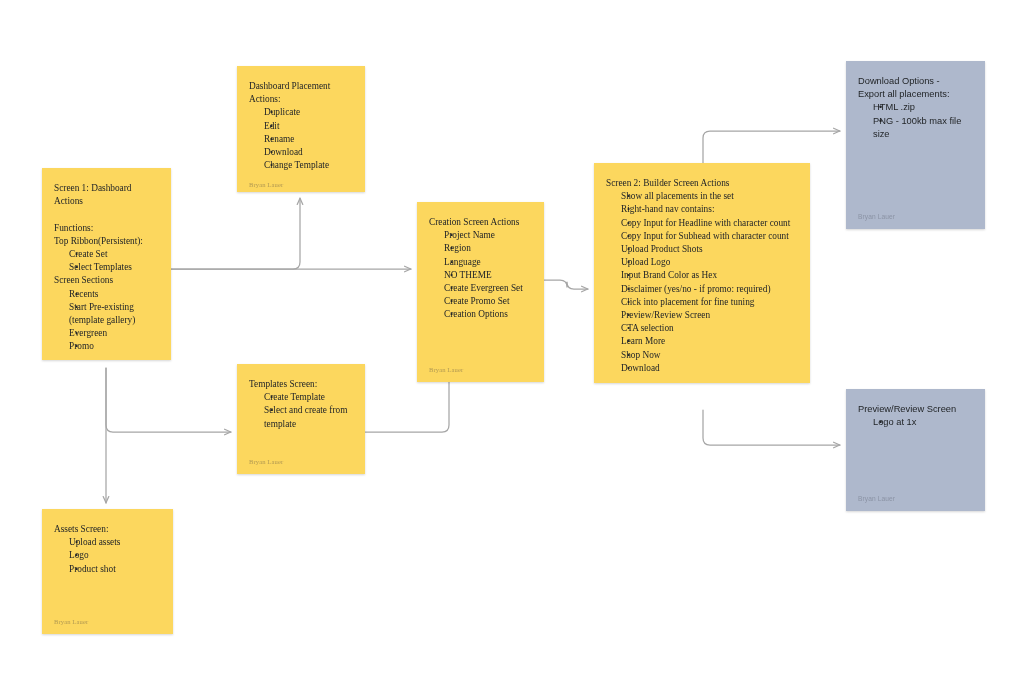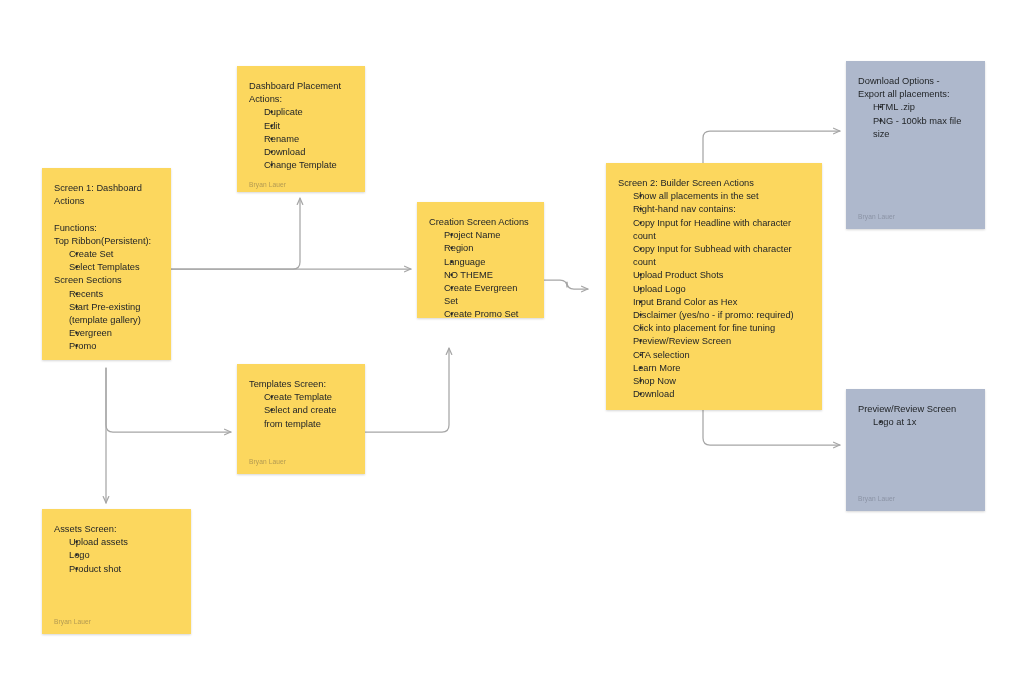--- a/index.html
+++ b/index.html
@@ -34,21 +34,21 @@
     box-sizing: border-box;
     padding: 14px 12px 8px 12px;
     font-size: 9.3px;
     line-height: 13.2px;
     color: #222528;
     box-shadow: 0 1px 2px rgba(0,0,0,0.16);
     overflow: hidden;
     display: flex;
     flex-direction: column;
   }
-  .note.yellow { background: #fcd75e; }
+  .note.yellow { background: #fcd75e; font-family: Liberation Serif, serif; }
   .note.blue   { background: #aeb8cc; }
 
   .note-body { flex: 1 1 auto; }
   .note-title {
     margin: 0 0 0 0;
     font-size: 9.3px;
     line-height: 13.2px;
     font-weight: 400;
     color: #222528;
     white-space: pre-line;
@@ -96,23 +96,23 @@
     line-height: 9px;
     color: #b39a52;
     letter-spacing: 0.1px;
   }
   .note.blue .author { color: #8b93a5; }
 
   
   #note-dashboard-actions { left: 42px;  top: 168px; width: 129px; height: 192px; }
   #note-dashboard-placement { left: 237px; top: 66px;  width: 128px; height: 126px; }
   #note-templates-screen  { left: 237px; top: 364px; width: 128px; height: 110px; }
-  #note-assets-screen     { left: 42px;  top: 509px; width: 149px; height: 125px; }
-  #note-creation-screen   { left: 417px; top: 202px; width: 127px; height: 116px; }
-  #note-builder-screen    { left: 594px; top: 163px; width: 216px; height: 247px; margin-left: 12px; }
+  #note-assets-screen     { left: 42px;  top: 509px; width: 131px; height: 125px; }
+  #note-creation-screen   { left: 417px; top: 202px; width: 127px; height: 180px; }
+  #note-builder-screen    { left: 594px; top: 163px; width: 216px; height: 220px; }
   #note-download-options  { left: 846px; top: 61px;  width: 139px; height: 168px; }
   #note-preview-screen    { left: 846px; top: 389px; width: 139px; height: 122px; }
 </style>
 </head>
 <body>
 
 <div id="canvas">
 
   <svg id="connectors" viewBox="0 0 1024 693" width="1024" height="693" xmlns="http://www.w3.org/2000/svg">
     <defs>

